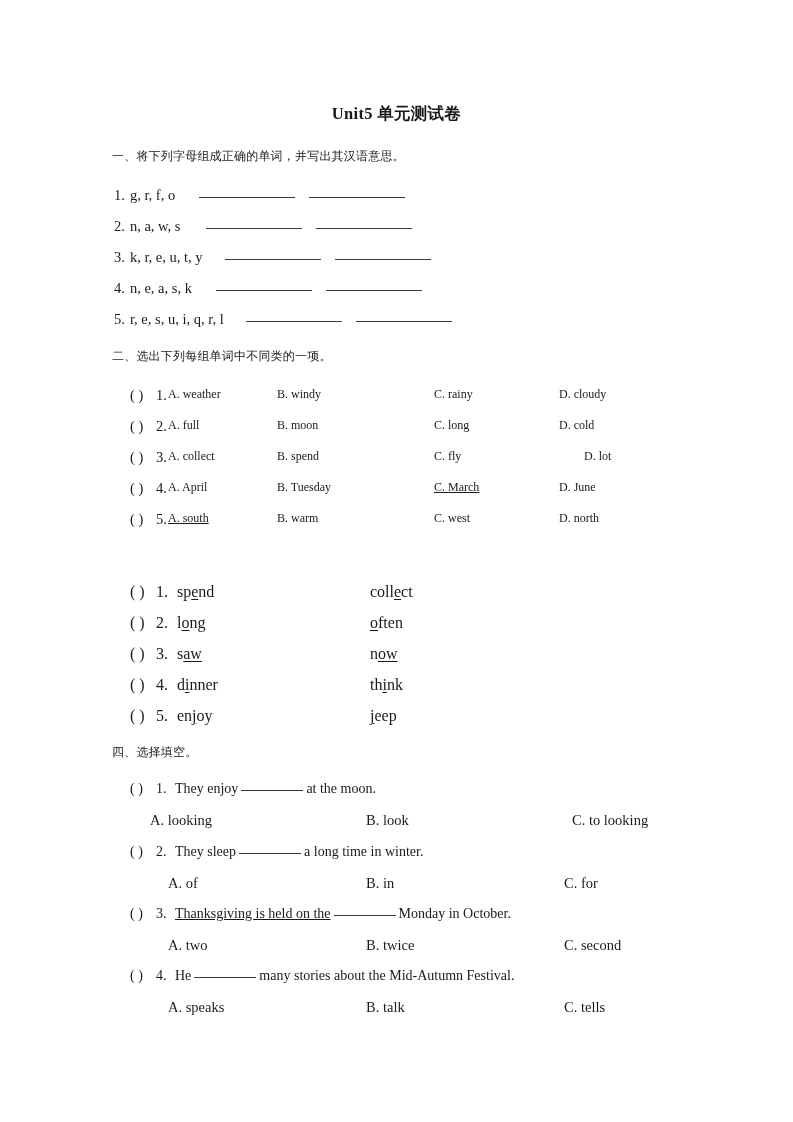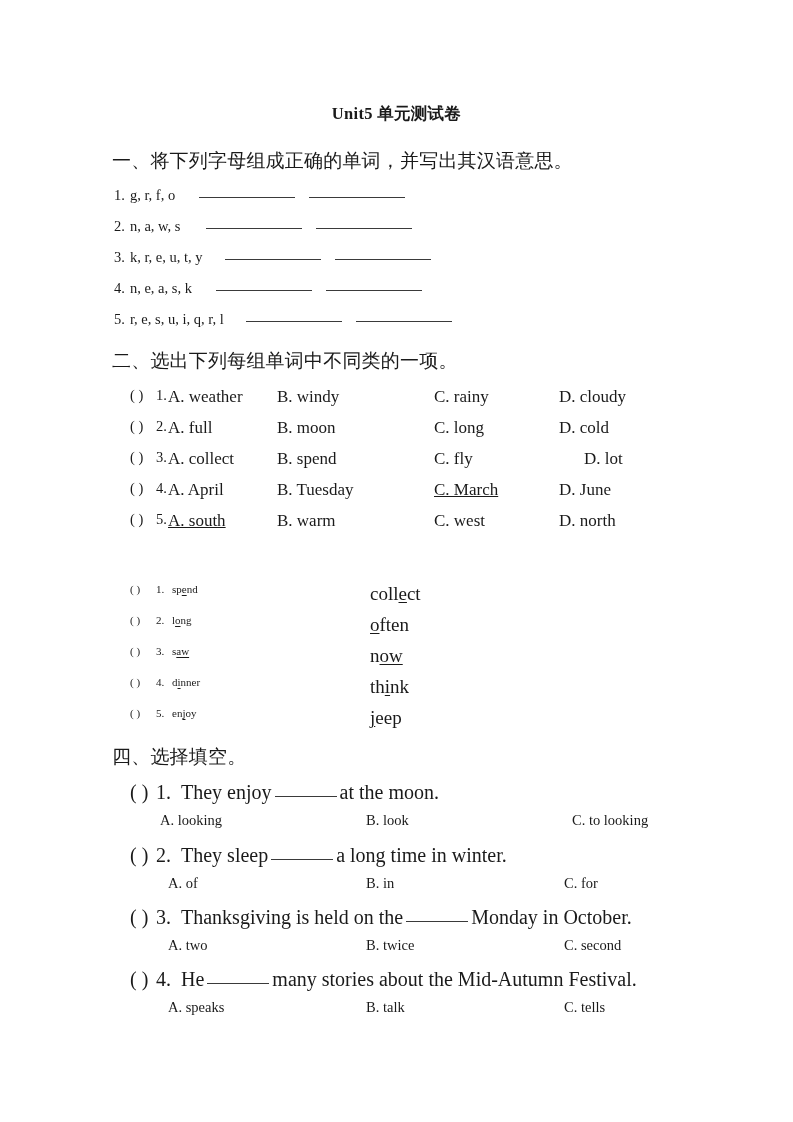--- a/index.html
+++ b/index.html
@@ -26,21 +26,21 @@
     left: 0; top: 103px;
     width: 793px;
     text-align: center;
     font-size: 16.5px;
     font-weight: bold;
     letter-spacing: 0.3px;
   }
   .section-heading {
     position: absolute;
     left: 112px;
-    font-size: 19px;
+    font-size: 12px;
     white-space: nowrap;
     letter-spacing: 0.2px;
   }
 
   
   .scramble-row {
     position: absolute;
     font-size: 14.5px;
     white-space: nowrap;
     display: flex;
@@ -66,46 +66,46 @@
   }
   .paren {
     display: inline-block;
     width: 26px;
   }
   .qnum {
     display: inline-block;
   }
   .opt {
     position: absolute;
-    font-size: 17px;
+    font-size: 12px;
     white-space: nowrap;
   }
 
   
   .pair-row {
     position: absolute;
-    font-size: 11px;
+    font-size: 16px;
     white-space: nowrap;
   }
   .pair-second {
     position: absolute;
     left: 370px;
-    font-size: 19px;
+    font-size: 16px;
     white-space: nowrap;
   }
   u.mark {
     text-decoration: underline;
     text-decoration-thickness: 1px;
     text-underline-offset: 1.5px;
   }
 
   
   .fill-row {
     position: absolute;
-    font-size: 20px;
+    font-size: 14px;
     white-space: nowrap;
   }
   .inline-blank {
     display: inline-block;
     width: 62px;
     border-bottom: 1.1px solid #3a3a3a;
     height: 0;
     position: relative;
     top: -2px;
     margin: 0 3px;
@@ -237,35 +237,35 @@
     <span style="margin-left:5px;"><span>en</span><u class="mark">j</u><span>oy</span></span>
   </div>
   <div class="pair-second" style="top:707px;"><span></span><u class="mark">j</u><span>eep</span></div>
 
   <div class="section-heading" style="top:744px;">四、选择填空。</div>
 
   <div class="fill-row" style="left:130px; top:781px;">
     <span class="paren">(    )</span><span>1.</span>
     <span style="margin-left:5px;">They enjoy</span><span class="inline-blank"></span><span>at the moon.</span>
   </div>
-  <div class="opt4" style="left:160px; top:812px;">A. looking</div>
+  <div class="opt4" style="left:150px; top:812px;">A. looking</div>
   <div class="opt4" style="left:366px; top:812px;font-family:Liberation Serif, serif;">B. look</div>
   <div class="opt4" style="left:564px; top:812px;margin-left:8px;">C. to looking</div>
 
   <div class="fill-row" style="left:130px; top:844px;">
     <span class="paren">(    )</span><span>2.</span>
     <span style="margin-left:5px;">They sleep</span><span class="inline-blank"></span><span>a long time in winter.</span>
   </div>
   <div class="opt4" style="left:168px; top:875px;">A. of</div>
   <div class="opt4" style="left:366px; top:875px;">B. in</div>
   <div class="opt4" style="left:564px; top:875px;">C. for</div>
 
   <div class="fill-row" style="left:130px; top:906px;">
     <span class="paren">(    )</span><span>3.</span>
-    <span style="margin-left:5px;">Thanksgiving is held on the</span><span class="inline-blank"></span><span>Monday in October.</span>
+    <span style="margin-left:5px;text-decoration:underline;">Thanksgiving is held on the</span><span class="inline-blank"></span><span>Monday in October.</span>
   </div>
   <div class="opt4" style="left:168px; top:937px;">A. two</div>
   <div class="opt4" style="left:366px; top:937px;">B. twice</div>
   <div class="opt4" style="left:564px; top:937px;">C. second</div>
 
   <div class="fill-row" style="left:130px; top:968px;">
     <span class="paren">(    )</span><span>4.</span>
     <span style="margin-left:5px;">He</span><span class="inline-blank"></span><span>many stories about the Mid-Autumn Festival.</span>
   </div>
   <div class="opt4" style="left:168px; top:999px;">A. speaks</div>

